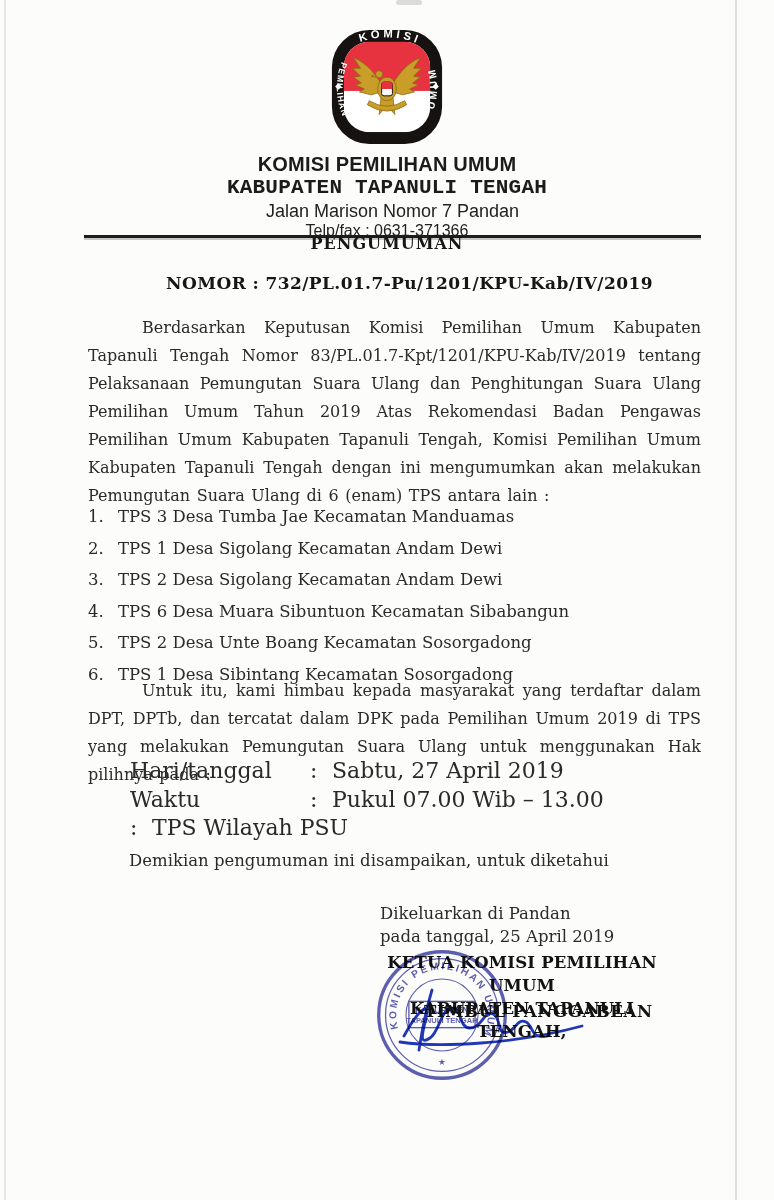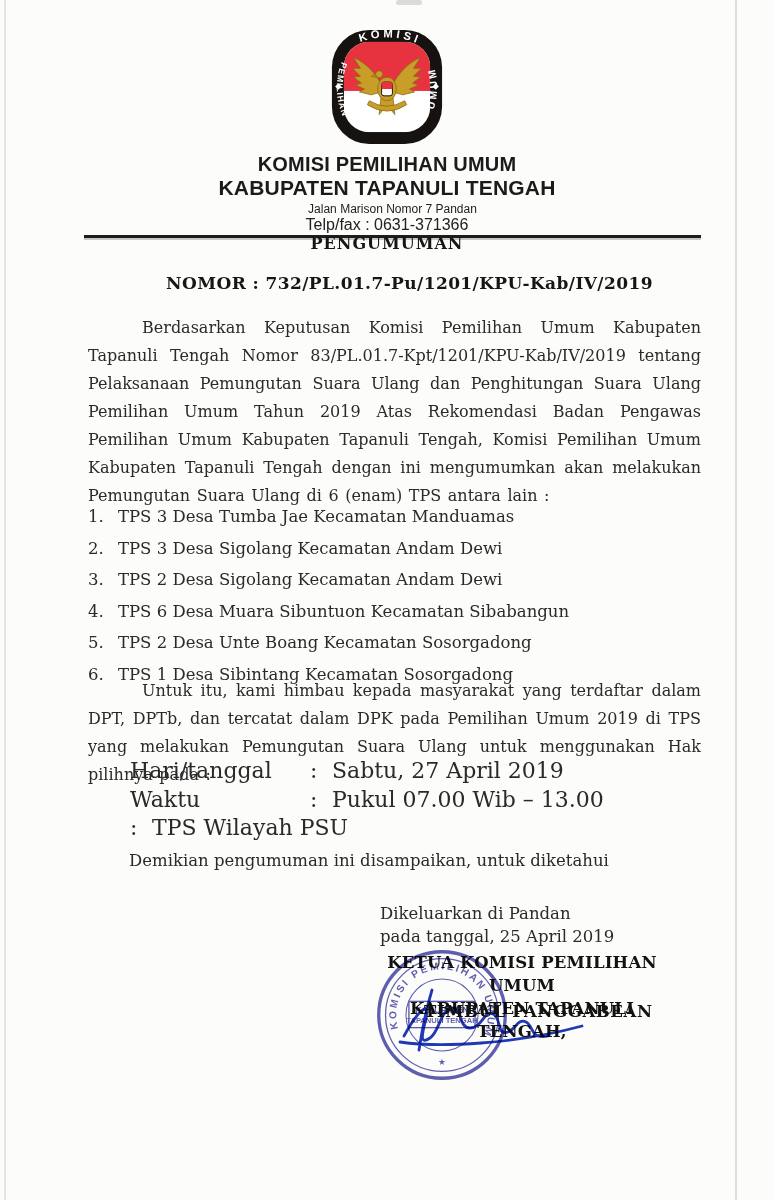--- a/index.html
+++ b/index.html
@@ -10,22 +10,22 @@
     font-family:"DejaVu Serif", serif; color:#2a2a2a;
   }
   .edge { position:absolute; top:0; height:100%; width:2px; }
   .edge-left  { left:4px;  background:#d9d9d9; opacity:.65; }
   .edge-right { left:735px; background:#d4d4d4; opacity:.75; }
   .smudge-top { position:absolute; left:396px; top:0; width:26px; height:5px; background:#b9b9b9; opacity:.5; border-radius:3px; }
 
   .letterhead { position:absolute; top:26px; left:0; width:100%; text-align:center; }
   .logo { display:block; margin:0 auto; width:118px; height:122px; }
   .org1 { margin-top:5px;  font-family:"Liberation Sans", sans-serif; font-weight:bold; font-size:20px; color:#1b1b1b; letter-spacing:.2px; }
-  .org2 { font-family:Liberation Sans, sans-serif; font-weight:bold; font-size:21px; color:#1b1b1b; letter-spacing:.2px; }
-  .addr  { margin-top:2px; font-family:"Liberation Sans", sans-serif; font-size:12px; color:#222;padding-left:11px; }
+  .org2 { font-family:Liberation Mono, monospace; font-weight:bold; font-size:21px; color:#1b1b1b; letter-spacing:.2px; }
+  .addr  { margin-top:2px; font-family:"Liberation Sans", sans-serif; font-size:18px; color:#222;padding-left:11px; }
   .phone { font-family:"Liberation Sans", sans-serif; font-size:16px; color:#222; }
 
   .rule { position:absolute; top:235px; left:84px; width:617px; height:3px; background:#1d1d1d; box-shadow:0 2px 0 rgba(40,40,40,.25); }
 
   .doc-title  { position:absolute; top:234px; left:0; width:100%; text-align:center; font-weight:bold; font-size:16px; letter-spacing:1px; color:#161616; }
   .doc-number { position:absolute; top:273px; left:0; width:100%; text-align:center; font-weight:bold; font-size:17px; letter-spacing:.4px; color:#161616;padding-left:45px; }
 
   .para { position:absolute; left:88px; width:613px; font-size:16px; line-height:28px; text-align:justify; text-indent:54px; word-spacing:1.5px; }
   .para1 { top:314px; }
   .para2 { top:677px; }
@@ -117,21 +117,21 @@
 
   <p class="para para1">Berdasarkan Keputusan Komisi Pemilihan Umum Kabupaten Tapanuli Tengah Nomor 83/PL.01.7-Kpt/1201/KPU-Kab/IV/2019 tentang Pelaksanaan Pemungutan Suara Ulang dan Penghitungan Suara Ulang Pemilihan Umum Tahun 2019 Atas Rekomendasi Badan Pengawas Pemilihan Umum Kabupaten Tapanuli Tengah, Komisi Pemilihan Umum Kabupaten Tapanuli Tengah dengan ini mengumumkan akan melakukan Pemungutan Suara Ulang di 6 (enam) TPS antara lain :</p>
 
   <ol class="tps-list">
     <li class="tps-item">
       <span class="tps-num">1.</span>
       <span class="tps-text">TPS 3 Desa Tumba Jae Kecamatan Manduamas</span>
     </li>
     <li class="tps-item">
       <span class="tps-num">2.</span>
-      <span class="tps-text">TPS 3 Desa Sigolang Kecamatan Andam Dewi</span>
+      <span class="tps-text">TPS 1 Desa Sigolang Kecamatan Andam Dewi</span>
     </li>
     <li class="tps-item">
       <span class="tps-num">3.</span>
       <span class="tps-text">TPS 2 Desa Sigolang Kecamatan Andam Dewi</span>
     </li>
     <li class="tps-item">
       <span class="tps-num">4.</span>
       <span class="tps-text">TPS 6 Desa Muara Sibuntuon Kecamatan Sibabangun</span>
     </li>
     <li class="tps-item">

